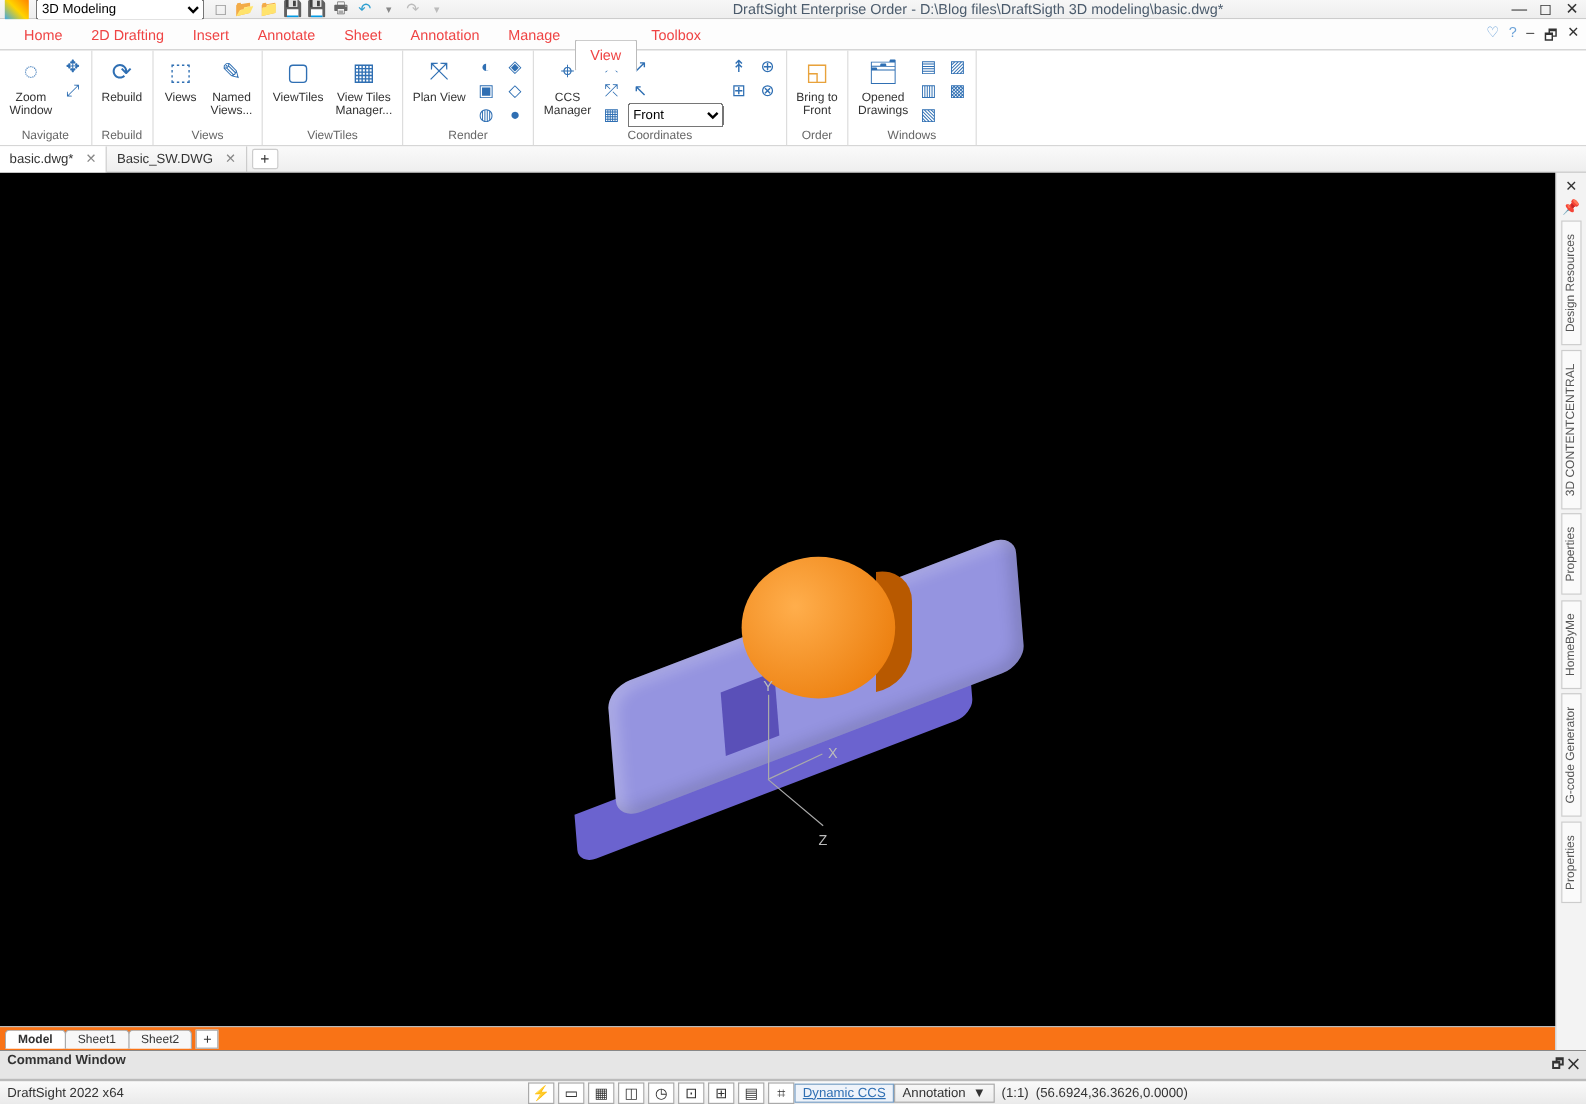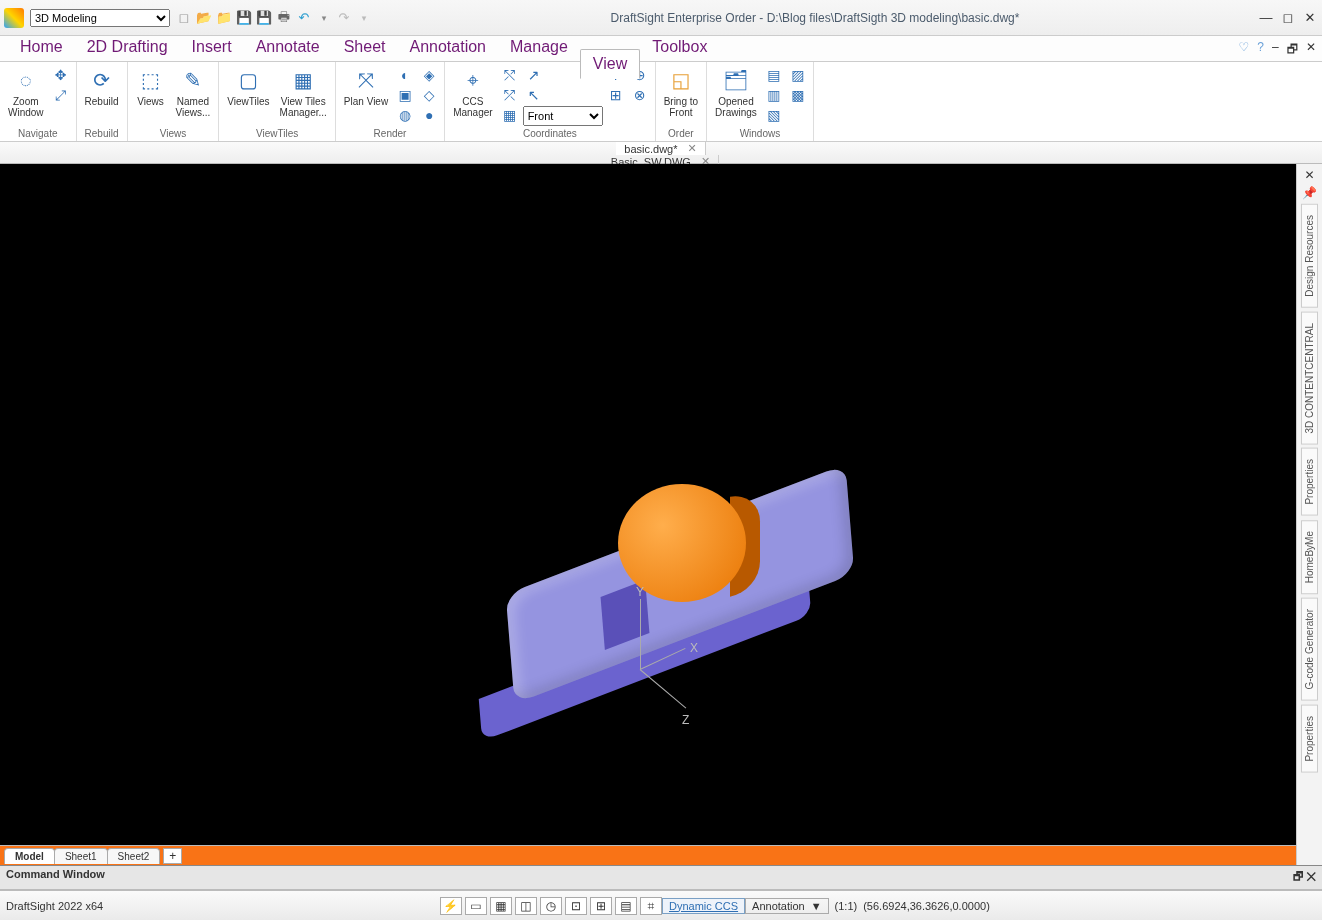--- a/index.html
+++ b/index.html
@@ -1,40 +1,40 @@
 <!DOCTYPE html>
 <html><head>
 <meta charset="utf-8">
 <style>
 * { box-sizing: border-box; margin: 0; padding: 0; font-family: "Segoe UI", Tahoma, sans-serif; }
 body { width: 1322px; height: 920px; background: #fff; overflow: hidden; display: flex; flex-direction: column; font-size: 11px; color: #333; }
-.title-bar { height: 36px; background: linear-gradient(#f7f7f7,#eee); display: flex; align-items: center; border-bottom: 1px solid #ccc; }
+.title-bar { height: 16px; background: linear-gradient(#f7f7f7,#eee); display: flex; align-items: center; border-bottom: 1px solid #ccc; }
 .app-icon { width: 20px; height: 20px; margin: 0 4px; background: linear-gradient(45deg,#2aa3ff,#ffd400,#ff7a00); border-radius: 3px; }
 .workspace-select { height: 18px; min-width: 140px; margin: 0 2px; font-size: 11px; }
 .qat { display: flex; align-items: center; gap: 4px; margin-left: 4px; }
 .qat span { width: 16px; height: 16px; display: inline-flex; align-items: center; justify-content: center; font-size: 13px; }
 .title-text { flex: 1; text-align: center; font-size: 12px; color: #4b5b6c; }
 .win-controls { display: flex; gap: 6px; margin-right: 4px; }
 .win-controls span { width: 16px; height: 16px; display: inline-flex; align-items: center; justify-content: center; font-size: 13px; }
 .menu-bar { height: 26px; background: #fdfdfd; display: flex; align-items: flex-end; border-bottom: 1px solid #ccc; padding-left: 8px; position: relative; }
-.menu-tab { padding: 5px 12px; font-size: 16px; color: #701a75; cursor: default; }
+.menu-tab { padding: 5px 12px; font-size: 12px; color: #ef4444; cursor: default; }
 .menu-tab.active { border: 1px solid #bbb; border-bottom: 1px solid #fff; background: #fff; border-radius: 2px 2px 0 0; position: relative; top: 18px; }
 .menu-right { position: absolute; right: 6px; top: 4px; display: flex; gap: 8px; }
 .menu-right span { font-size: 12px; }
 .ribbon { height: 80px; background: #fff; display: flex; border-bottom: 1px solid #ccc; }
 .ribbon-group { border-right: 1px solid #ddd; display: flex; flex-direction: column; justify-content: space-between; padding: 2px 4px 0 4px; }
 .ribbon-group .group-label { font-size: 10px; text-align: center; color: #666; padding: 2px 0; }
 .ribbon-row { display: flex; align-items: flex-start; gap: 2px; height: 62px; }
 .rbtn { display: flex; flex-direction: column; align-items: center; justify-content: flex-start; padding: 2px 4px; min-width: 38px; text-align: center; }
 .rbtn .icon { width: 28px; height: 28px; display: flex; align-items: center; justify-content: center; font-size: 20px; color: #2f6fb3; }
 .rbtn .lbl { font-size: 10px; line-height: 11px; margin-top: 2px; text-align: center; }
 .small-col { display: flex; flex-direction: column; gap: 2px; padding-top: 2px; }
 .small-btn { width: 22px; height: 18px; display: flex; align-items: center; justify-content: center; font-size: 14px; color: #2f6fb3; }
 .coord-select { height: 20px; width: 80px; font-size: 11px; }
-.doc-tabs { height: 22px; background: linear-gradient(#fafafa,#eee); display: flex; align-items: center; border-bottom: 1px solid #bbb; flex-direction: column; }
+.doc-tabs { height: 22px; background: linear-gradient(#fafafa,#eee); display: flex; align-items: center; border-bottom: 1px solid #bbb; }
 .doc-tab { display: flex; align-items: center; height: 22px; padding: 0 8px; border-right: 1px solid #ccc; font-size: 11px; gap: 10px; }
 .doc-tab.active { background: #fff; }
 .doc-tab .close-x { color: #888; }
 .add-doc { width: 22px; text-align: center; border: 1px solid #ccc; border-radius: 2px; margin-left: 4px; font-size: 13px; background:#fff; }
 .workspace { flex: 1; display: flex; min-height: 0; }
 .canvas-wrap { flex: 1; display: flex; flex-direction: column; }
 .canvas { flex: 1; background: #000; position: relative; overflow: hidden; }
 
 .model { position: absolute; top: 280px; left: 520px; }
 .block-top { position: absolute; left: 0; top: 80px; width: 320px; height: 120px; background: #9594e0; transform: skewX(-20deg) rotate(-24deg); border-radius: 18px; box-shadow: inset -6px -6px 12px rgba(0,0,0,.15), inset 6px 6px 12px rgba(255,255,255,.25); }
@@ -52,21 +52,21 @@
 .right-pane { width: 26px; background: #f3f3f3; border-left: 1px solid #ccc; display: flex; flex-direction: column; align-items: center; gap: 4px; padding-top: 4px; }
 .right-pane .panel-tab { writing-mode: vertical-rl; transform: rotate(180deg); font-size: 10px; padding: 10px 2px; color: #555; border: 1px solid #ccc; background:#fafafa; }
 .right-pane .close-x { font-size: 12px; }
 .sheet-tabs { height: 20px; background: #f97316; display: flex; align-items: center; border-top: 1px solid #bbb; padding-left: 4px; gap: 0; }
 .sheet-tab { padding: 2px 10px; border: 1px solid #aaa; border-bottom: none; background: #f7f7f7; border-radius: 4px 4px 0 0; font-size: 10px; margin-right: -1px; }
 .sheet-tab.active { background: #fff; font-weight: bold; }
 .add-sheet { padding: 0 5px; border: 1px solid #aaa; margin-left: 4px; font-size: 12px; background:#fff; }
 .command-window { border-top: 1px solid #888; background: #fff; }
 .cmd-header { background: #e6e6e6; border-bottom: 1px solid #bbb; padding: 2px 6px; font-size: 11px; font-weight: bold; display:flex; justify-content:space-between; }
 .cmd-body { padding: 2px 6px; font-family: Consolas, monospace; font-size: 11px; line-height: 13px; height: 42px; }
-.status-bar { height: 30px; background: linear-gradient(#fafafa,#eaeaea); border-top: 1px solid #bbb; display: flex; align-items: center; font-size: 11px; }
+.status-bar { height: 20px; background: linear-gradient(#fafafa,#eaeaea); border-top: 1px solid #bbb; display: flex; align-items: center; font-size: 11px; }
 .status-left { padding-left: 6px; width: 440px; }
 .status-mid { display: flex; gap: 3px; }
 .status-mid .sbtn { width: 22px; height: 18px; border: 1px solid #aaa; display: flex; align-items: center; justify-content: center; font-size: 12px; background:#fff; }
 .status-dynccs { border: 1px solid #7aa0c5; padding: 1px 6px; color: #2f6fb3; text-decoration: underline; background:#eef3fa; }
 .status-annot { border: 1px solid #aaa; padding: 1px 6px; display: flex; align-items: center; gap: 6px; }
 .status-coords { margin-left: 6px; }
 </style>
 </head>
 <body>
 

